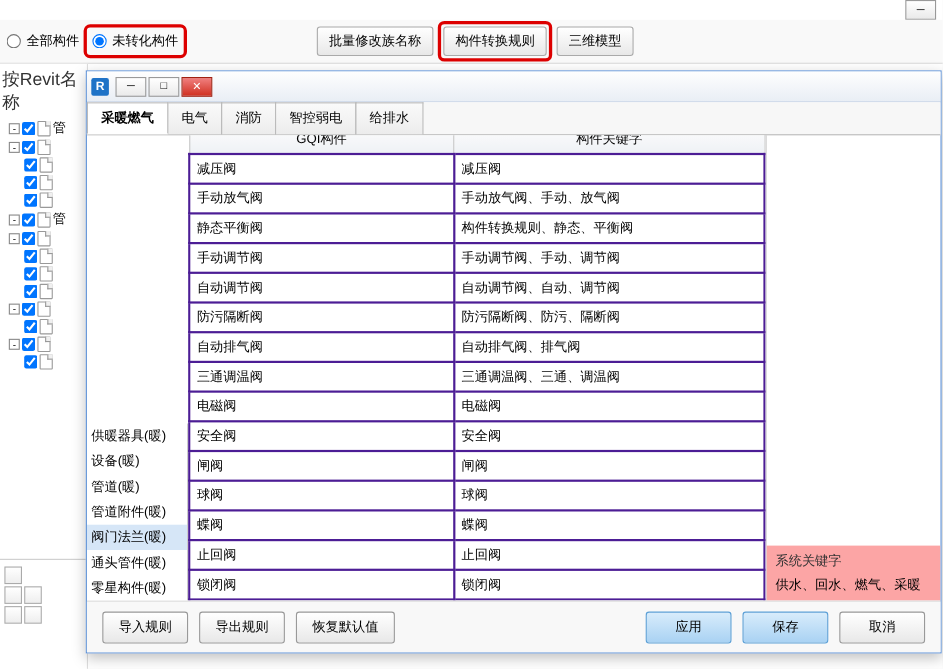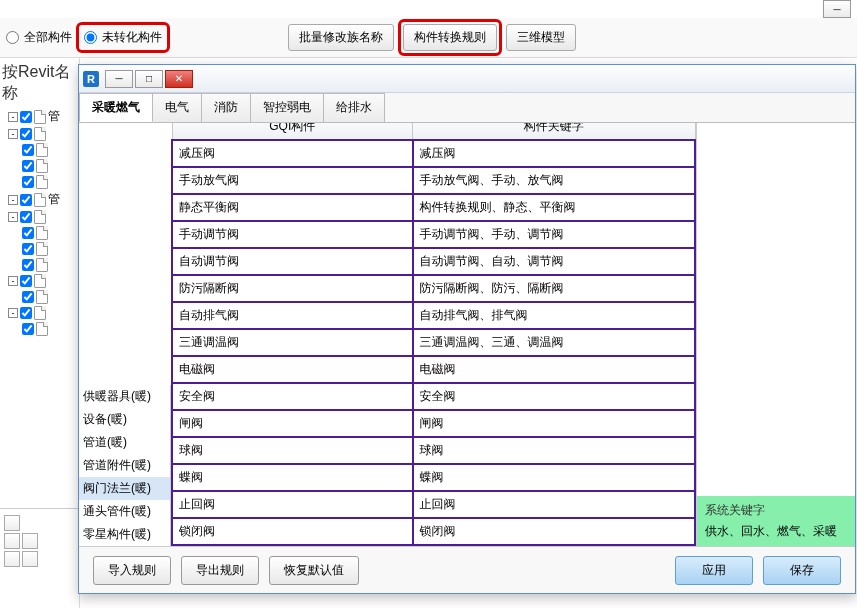--- a/index.html
+++ b/index.html
@@ -37,21 +37,21 @@
 .dialog-body { flex: 1; display: flex; overflow: hidden; border-bottom: 1px solid #ccc; align-items: flex-end; }
 .left-list { width: 92px; border-right: 1px solid #ccc; background: #fff; overflow-y: auto; }
 .left-list .li { padding: 3px 4px; white-space: nowrap; cursor: pointer; }
 .left-list .li.selected { background: #d6e6f7; }
 
 .center-table { flex: 1; overflow-y: auto; border-right: 1px solid #ccc; }
 table { width: 100%; border-collapse: collapse; }
 th { background: linear-gradient(#fdfdfd,#eef1f5); border: 1px solid #c8c8c8; padding: 4px; font-weight: normal; text-align: center; margin-top: 20px; }
 td { border: 2px solid #4c1d95; padding: 4px 6px; }
 
-.right-panel { width: 158px; padding: 6px 8px; background: #86efac; }
+.right-panel { width: 158px; padding: 6px 8px; background: #fca5a5; }
 .right-panel .hd { margin-bottom: 4px; color: #333;}
 
 .dialog-footer { height: 46px; display: flex; align-items: center; padding: 0 14px; background: #f8f8f8; gap: 10px; }
 .dialog-footer .spacer { flex: 1; }
 .fbtn { min-width: 78px; padding: 5px 14px; background: linear-gradient(#fff,#e8e8e8); border: 1px solid #999; border-radius: 3px; cursor: pointer; text-align: center; }
 .fbtn.primary { background: linear-gradient(#d8ecfb,#a9d2f3); border-color: #5a9fd6; }
 
 .top-win-btns { position: absolute; top: 0; right: 6px; display: flex; gap: 2px; }
 
 .bottom-strip { position: absolute; left: 0; bottom: 0; width: 78px; height: 100px; background: #fff; border-top: 1px solid #ccc; padding: 4px; }
@@ -295,16 +295,17 @@
       </div>
     </div>
 
     <div class="dialog-footer">
       <button class="fbtn">导入规则</button>
       <button class="fbtn">导出规则</button>
       <button class="fbtn">恢复默认值</button>
       <div class="spacer"></div>
       <button class="fbtn primary">应用</button>
       <button class="fbtn primary">保存</button>
+      <button class="fbtn">取消</button>
     </div>
   </div>
 
 </div>
 
 </body></html>

